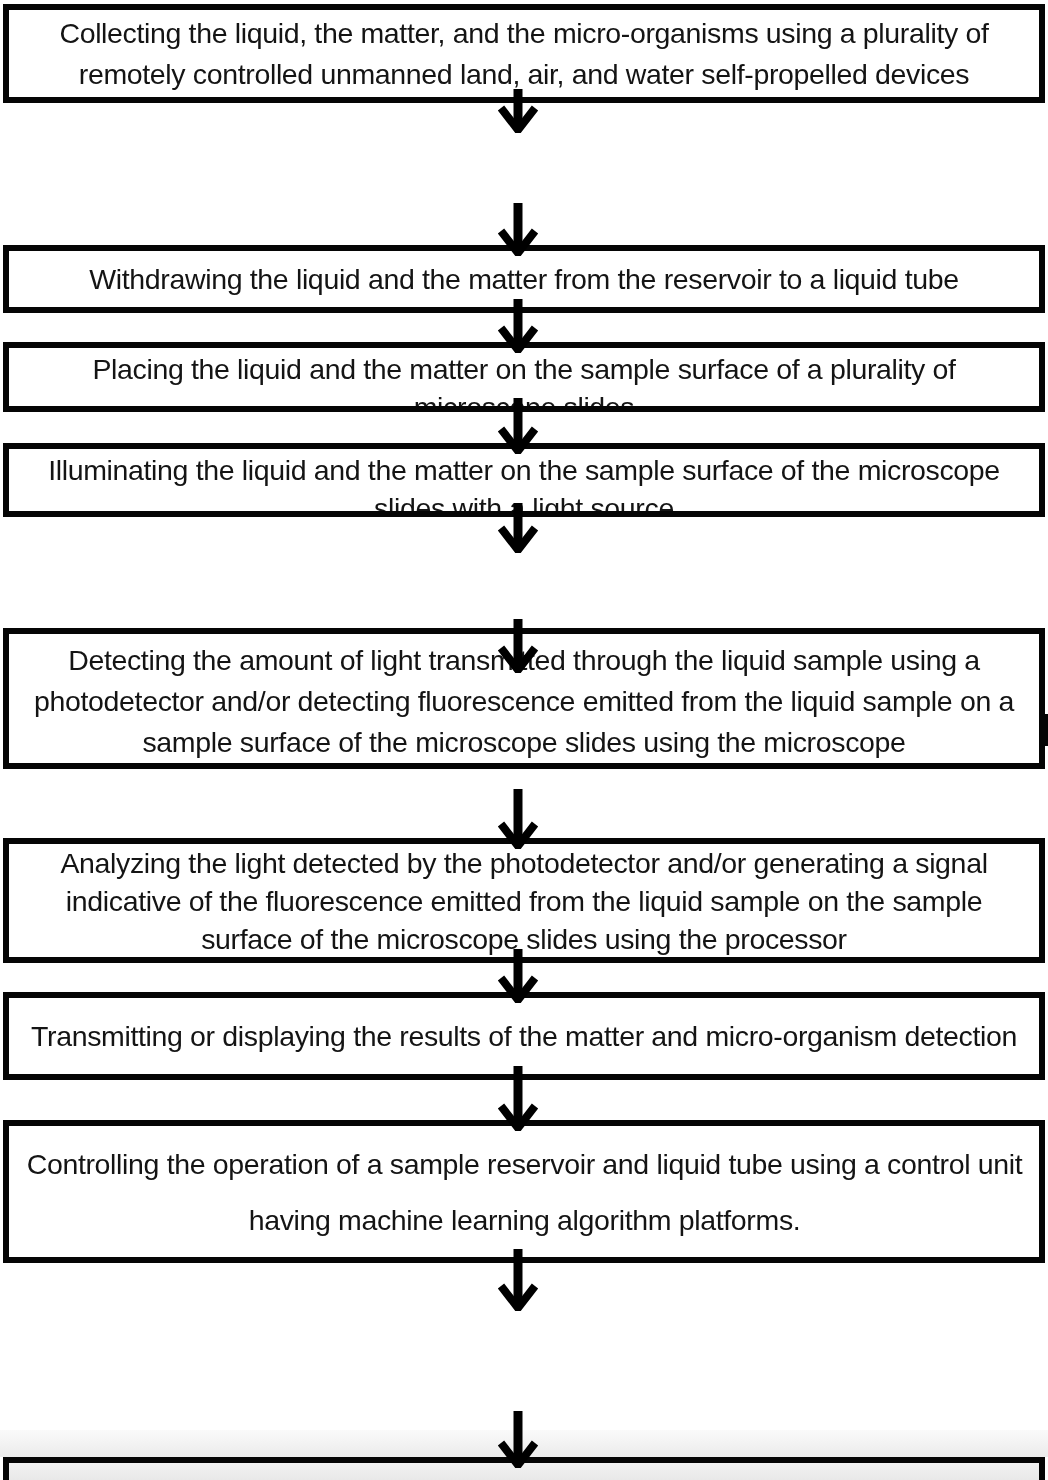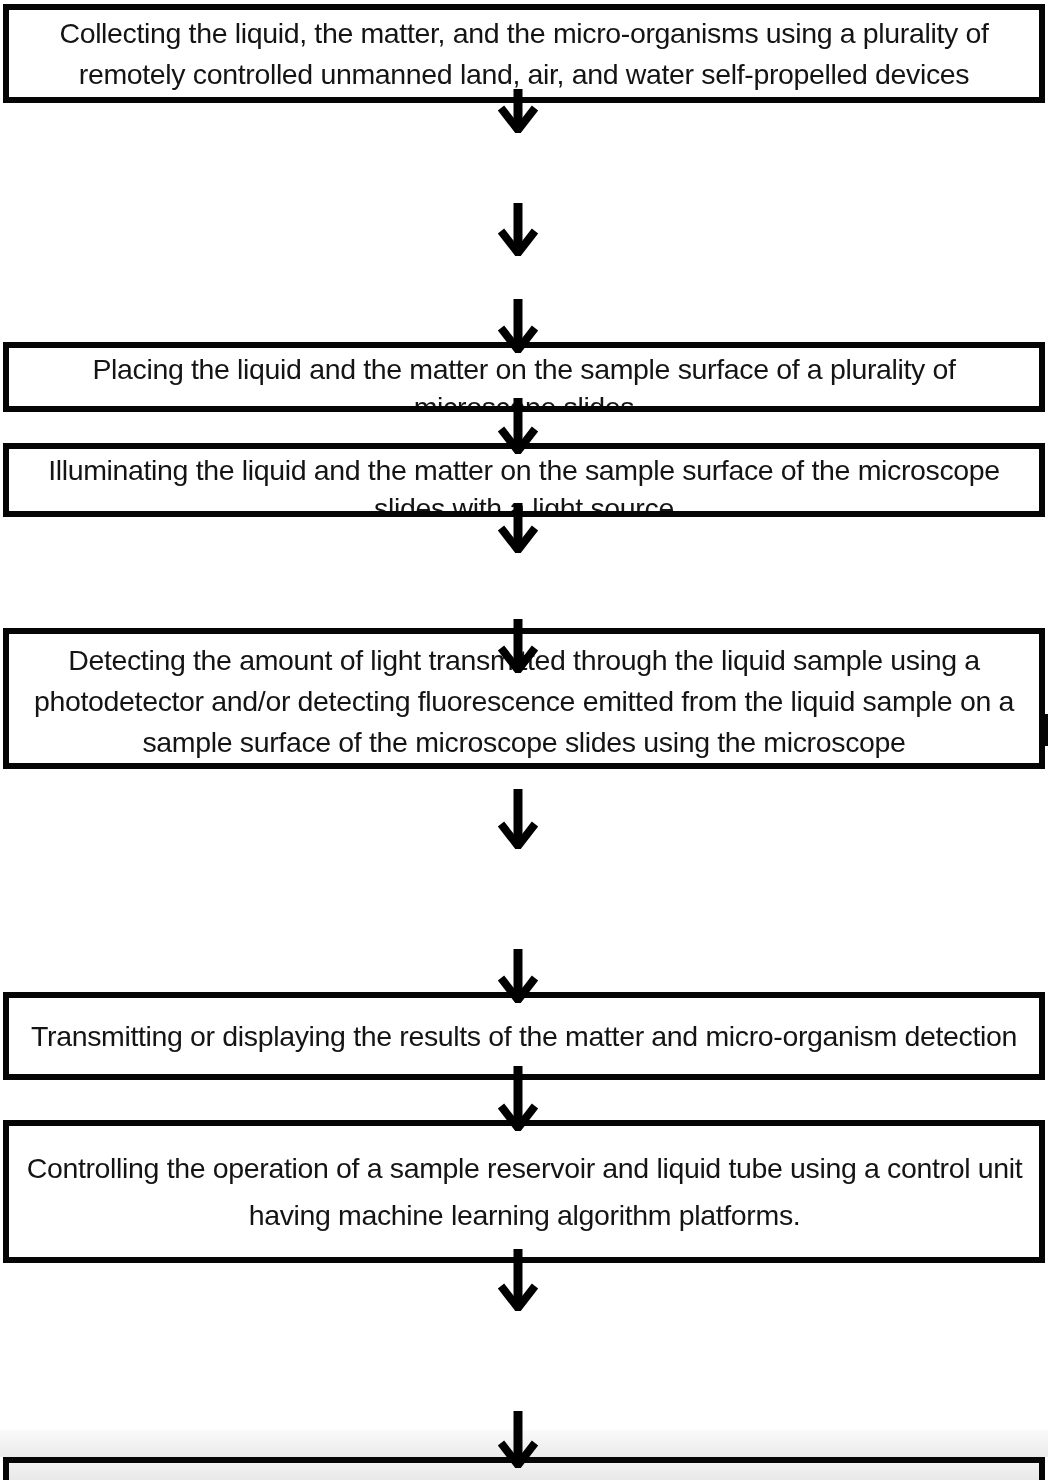--- a/index.html
+++ b/index.html
@@ -37,21 +37,21 @@
     text-align: center;
     font-size: 28.5px;
     line-height: 41px;
     letter-spacing: -0.35px;
     color: #141414;
   }
   
   .box.top-align { align-items: flex-start; }
   .box.lh38 .txt { line-height: 38px; }
   .box.lh40 .txt { line-height: 40px; }
-  .box.lh44 .txt { line-height: 47px; padding-left: 15px; }
+  .box.lh44 .txt { line-height: 56px; padding-left: 15px; }
   .box.pt2 .txt { padding-top: 2px; }
 
   #b1  { top: 4px;    height: 99px;  }
   #b2  { top: 122px;  height: 95px;  }
   #b3  { top: 245px;  height: 68px;  }
   #b4  { top: 342px;  height: 70px;  }
   #b5  { top: 443px;  height: 74px;  }
   #b6  { top: 542px;  height: 91px;  }
   #b7  { top: 628px;  height: 141px; align-items: flex-end; }
   #b8  { top: 838px;  height: 125px; }
@@ -106,34 +106,40 @@
 <div id="flowchart">
 
   <div class="bottom-strip"></div>
   <div class="notch"></div>
 
   <div class="box" id="b1">
     <span class="txt">Collecting the liquid, the matter, and the micro-organisms using a plurality of remotely controlled unmanned land, air, and water self-propelled devices</span>
   </div>
 
 
+  <div class="box" id="b3">
+    <span class="txt">Withdrawing the liquid and the matter from the reservoir to a liquid tube</span>
+  </div>
 
   <div class="box top-align lh38 pt2" id="b4">
     <span class="txt">Placing the liquid and the matter on the sample surface of a plurality of microscope slides</span>
   </div>
 
   <div class="box top-align lh38 pt2" id="b5">
     <span class="txt">Illuminating the liquid and the matter on the sample surface of the microscope slides with a light source</span>
   </div>
 
 
   <div class="box" id="b7">
     <span class="txt">Detecting the amount of light transmitted through the liquid sample using a photodetector and/or detecting fluorescence emitted from the liquid sample on a sample surface of the microscope slides using the microscope</span>
   </div>
 
+  <div class="box lh38" id="b8">
+    <span class="txt">Analyzing the light detected by the photodetector and/or generating a signal indicative of the fluorescence emitted from the liquid sample on the sample surface of the microscope slides using the processor</span>
+  </div>
 
   <div class="box lh38" id="b9">
     <span class="txt">Transmitting or displaying the results of the matter and micro-organism detection</span>
   </div>
 
   <div class="box lh44" id="b10">
     <span class="txt">Controlling the operation of a sample reservoir and liquid tube using a control unit having  machine learning algorithm platforms.</span>
   </div>
 
 

